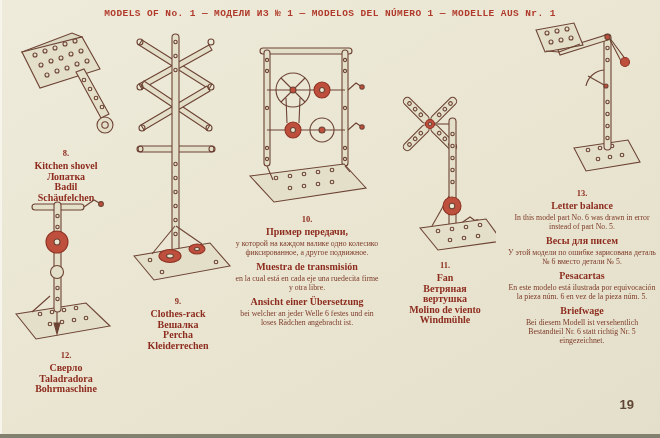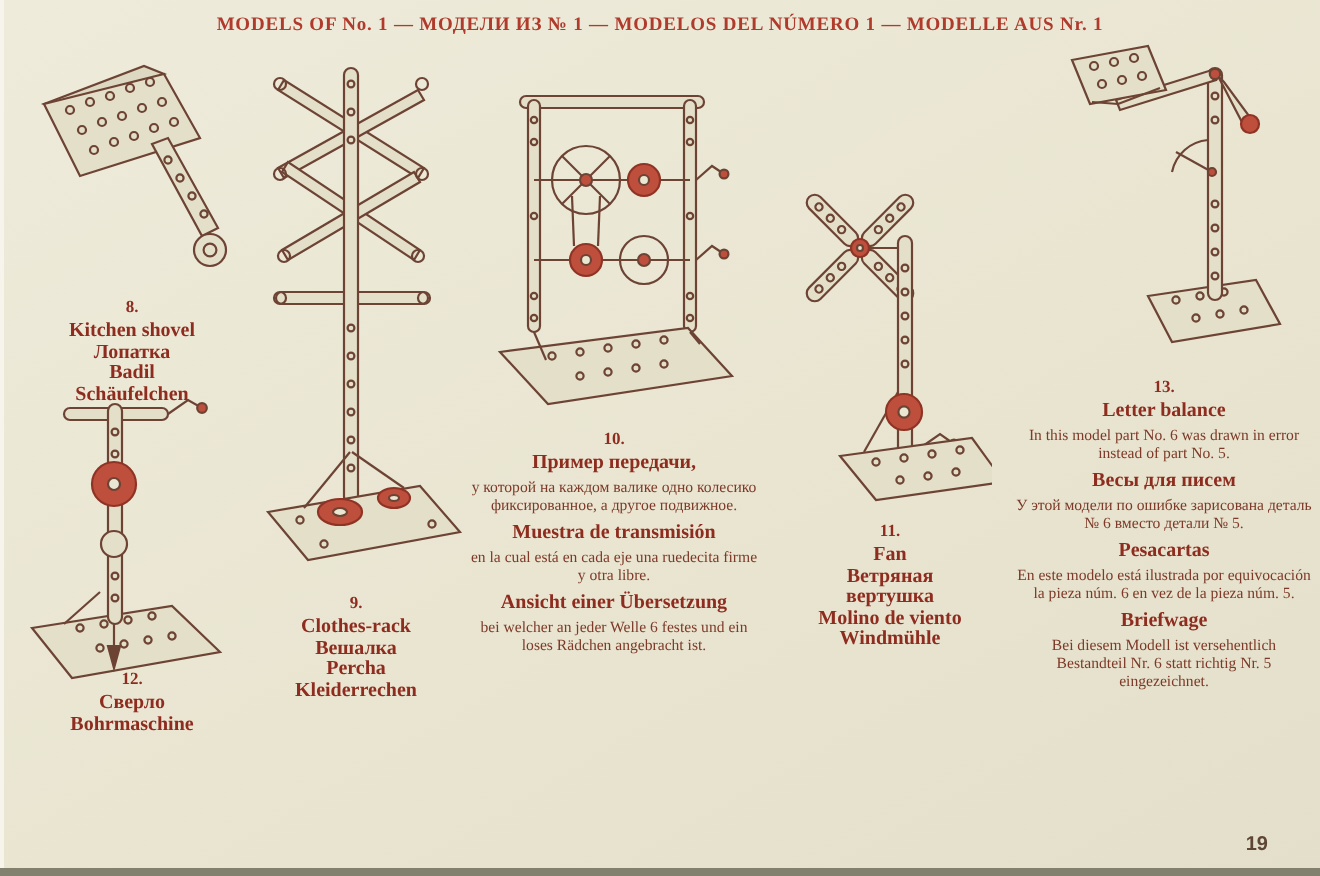--- a/index.html
+++ b/index.html
@@ -3,30 +3,30 @@
 <meta charset="utf-8">
 <style>
   *{margin:0;padding:0;box-sizing:border-box;}
   html,body{background:#97948a;}
   .page{position:relative;width:660px;height:438px;overflow:hidden;
         background:linear-gradient(150deg,#eeebdb 0%,#e9e5d1 55%,#e3dfca 100%);
         font-family:"Liberation Serif",serif;}
   .scan-left{position:absolute;left:0;top:0;bottom:0;width:2px;background:#f6f4eb;}
   .scan-bottom{position:absolute;left:0;right:0;bottom:0;height:4px;background:#82806f;}
   .header{position:absolute;top:8px;left:0;right:0;text-align:center;
-          font-family:Liberation Serif, serif;font-weight:bold;
+          font-family:Liberation Mono, monospace;font-weight:bold;
           font-size:9.5px;letter-spacing:.4px;color:#b03a2b;}
   .fig{position:absolute;}
   .caption{position:absolute;text-align:center;color:#8e2d1f;}
   .num{font-weight:bold;font-size:8.5px;margin-bottom:3px;}
   .nm{font-weight:bold;font-size:10px;line-height:10.5px;}
   .entry{margin-bottom:5px;}
   .entry .nm{margin-bottom:1px;}
   .bd{font-size:7.8px;line-height:9.3px;color:#7d3a28;}
-  .pagenum{position:absolute;right:26px;bottom:10px;font-weight:bold;font-size:10px;
+  .pagenum{position:absolute;right:26px;bottom:26px;font-weight:bold;font-size:13px;
            color:#5f4634;font-family:"Liberation Sans",sans-serif;text-align:right;}
 </style>
 </head>
 <body>
 
 <div class="page">
   <div class="scan-left"></div>
 
   <div class="header">MODELS OF No. 1 — МОДЕЛИ ИЗ № 1 — MODELOS DEL NÚMERO 1 — MODELLE AUS Nr. 1</div>
 
@@ -86,23 +86,24 @@
         <circle cx="47.5" cy="103" r="1.7"></circle>
       <polyline points="74,11 84,4 91,8"></polyline>
         <circle cx="91" cy="8" r="2.4" fill="#bf4f3d"></circle>
       <circle cx="47" cy="46" r="11" fill="#bf4f3d" stroke="#8f3425"></circle>
       <circle cx="47" cy="46" r="3" fill="#e9e6d2"></circle>
       <circle cx="47" cy="76" r="6.5" fill="#e4dfc9"></circle>
       <line x1="47" y1="116" x2="47" y2="128"></line>
       <polygon points="44,127 50,127 47,138" fill="#6d4334"></polygon>
     </g>
   </svg>
-  <div class="caption" style="left:4px;top:334px;width:124px;">
+  <div class="caption" style="left:4px;top:350px;width:124px;">
     <div class="num">12.</div>
     <div class="nm">Сверло</div>
+    <div class="nm">Taladradora</div>
     <div class="nm">Bohrmaschine</div>
   </div>
 
   <svg class="fig" style="left:118px;top:30px;" width="118" height="258" viewBox="0 0 118 258">
     <g stroke="#6d4334" stroke-width="1.1" fill="none">
       <polygon points="21,15 24,10 94,54 91,59" fill="#e4dfc9"></polygon>
       <polygon points="91,15 94,20 24,59 21,54" fill="#e4dfc9"></polygon>
       <polygon points="23,56 26,51 92,95 89,100" fill="#e4dfc9"></polygon>
       <polygon points="89,56 92,61 26,100 23,95" fill="#e4dfc9"></polygon>
       <rect x="20" y="116" width="76" height="6" rx="3" fill="#e4dfc9"></rect>

